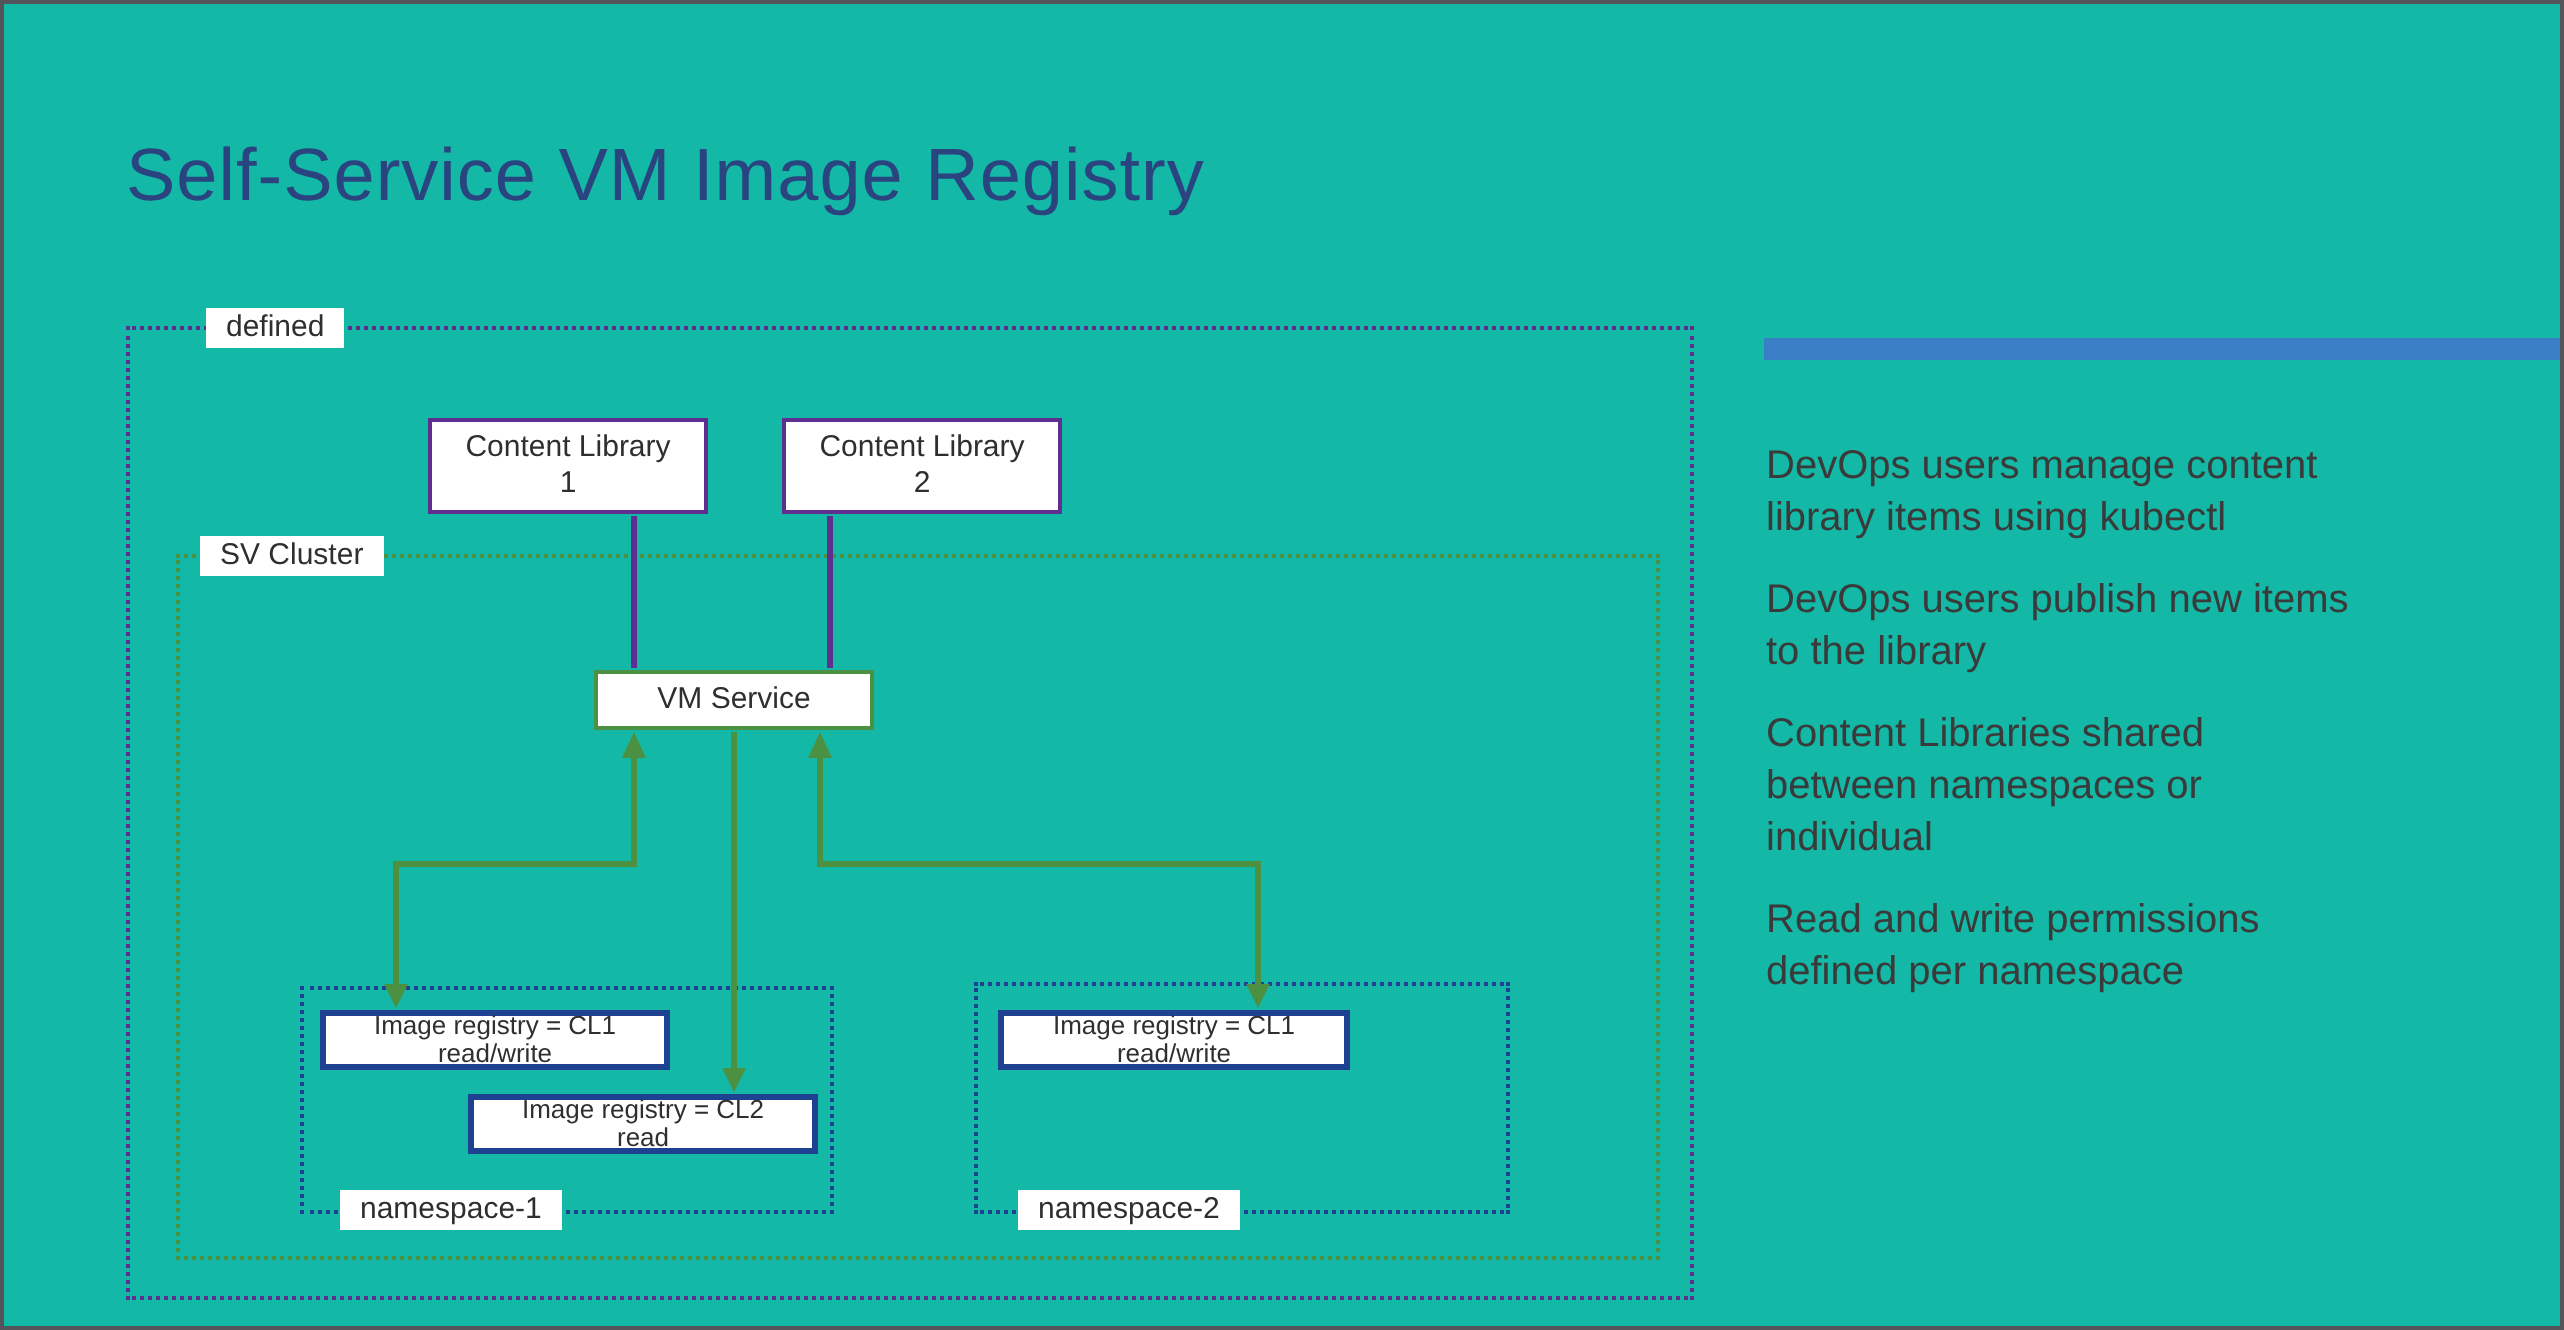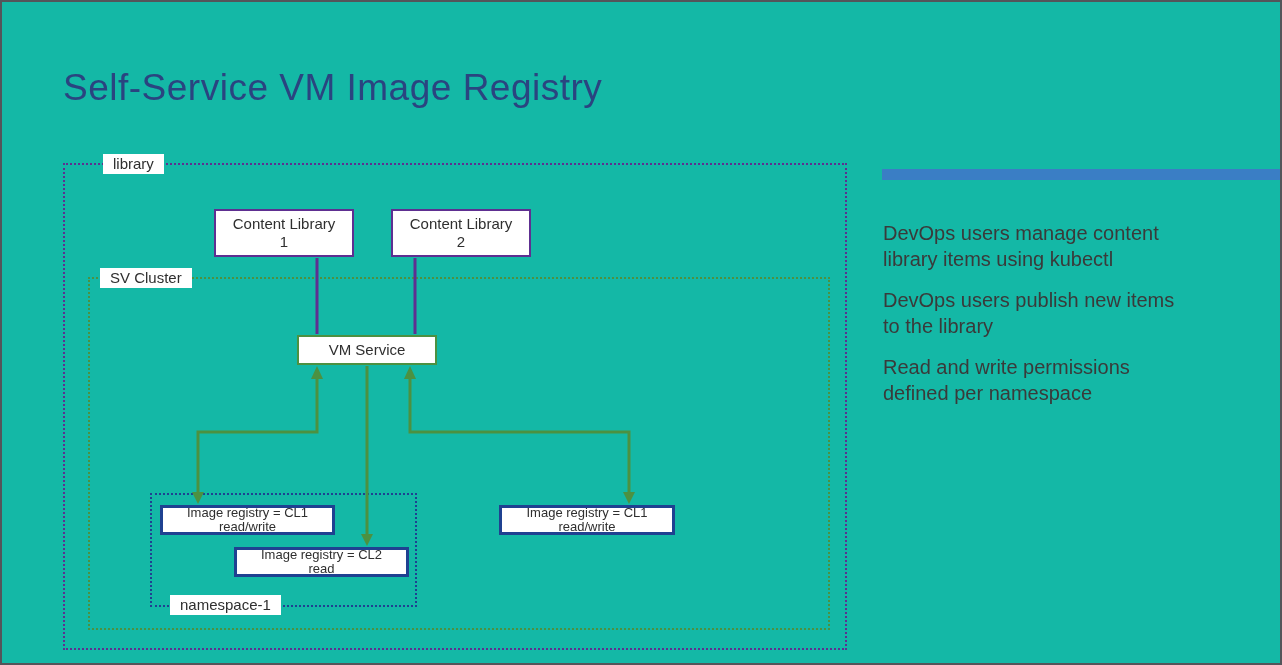--- a/index.html
+++ b/index.html
@@ -77,31 +77,34 @@
 </head>
 <body>
 
 <div class="slide">
 
   <h1 class="title">Self-Service VM Image Registry</h1>
 
   <div class="diagram">
 
     <div class="dotted-box vcenter">
-      <span class="edge-label top" style="left:38px">library</span>
+      <span class="edge-label top" style="left:38px">defined</span>
     </div>
 
     <div class="dotted-box svcluster">
       <span class="edge-label top" style="left:10px">SV Cluster</span>
     </div>
 
     <div class="dotted-box ns-box ns1">
       <span class="edge-label bottom" style="left:18px">namespace-1</span>
     </div>
 
+    <div class="dotted-box ns-box ns2">
+      <span class="edge-label bottom" style="left:20px">namespace-2</span>
+    </div>
 
     <svg class="connectors" width="1282" height="665" viewBox="0 0 1282 665">
       <g>
         <line class="p-line" x1="315" y1="256" x2="315" y2="332"></line>
       </g>
       <g>
         <line class="p-line" x1="413" y1="256" x2="413" y2="332"></line>
       </g>
       <g>
         <polygon class="g-head" points="315,364 309,377 321,377"></polygon>
@@ -148,17 +151,20 @@
     </div>
 
   </div>
 
   <div class="accent-bar"></div>
   <div class="notes">
     <p>DevOps users manage content
 library items using kubectl</p>
     <p>DevOps users publish new items
 to the library</p>
+    <p>Content Libraries shared
+between namespaces or
+individual</p>
     <p>Read and write permissions
 defined per namespace</p>
   </div>
 
 </div>
 
 </body></html>

